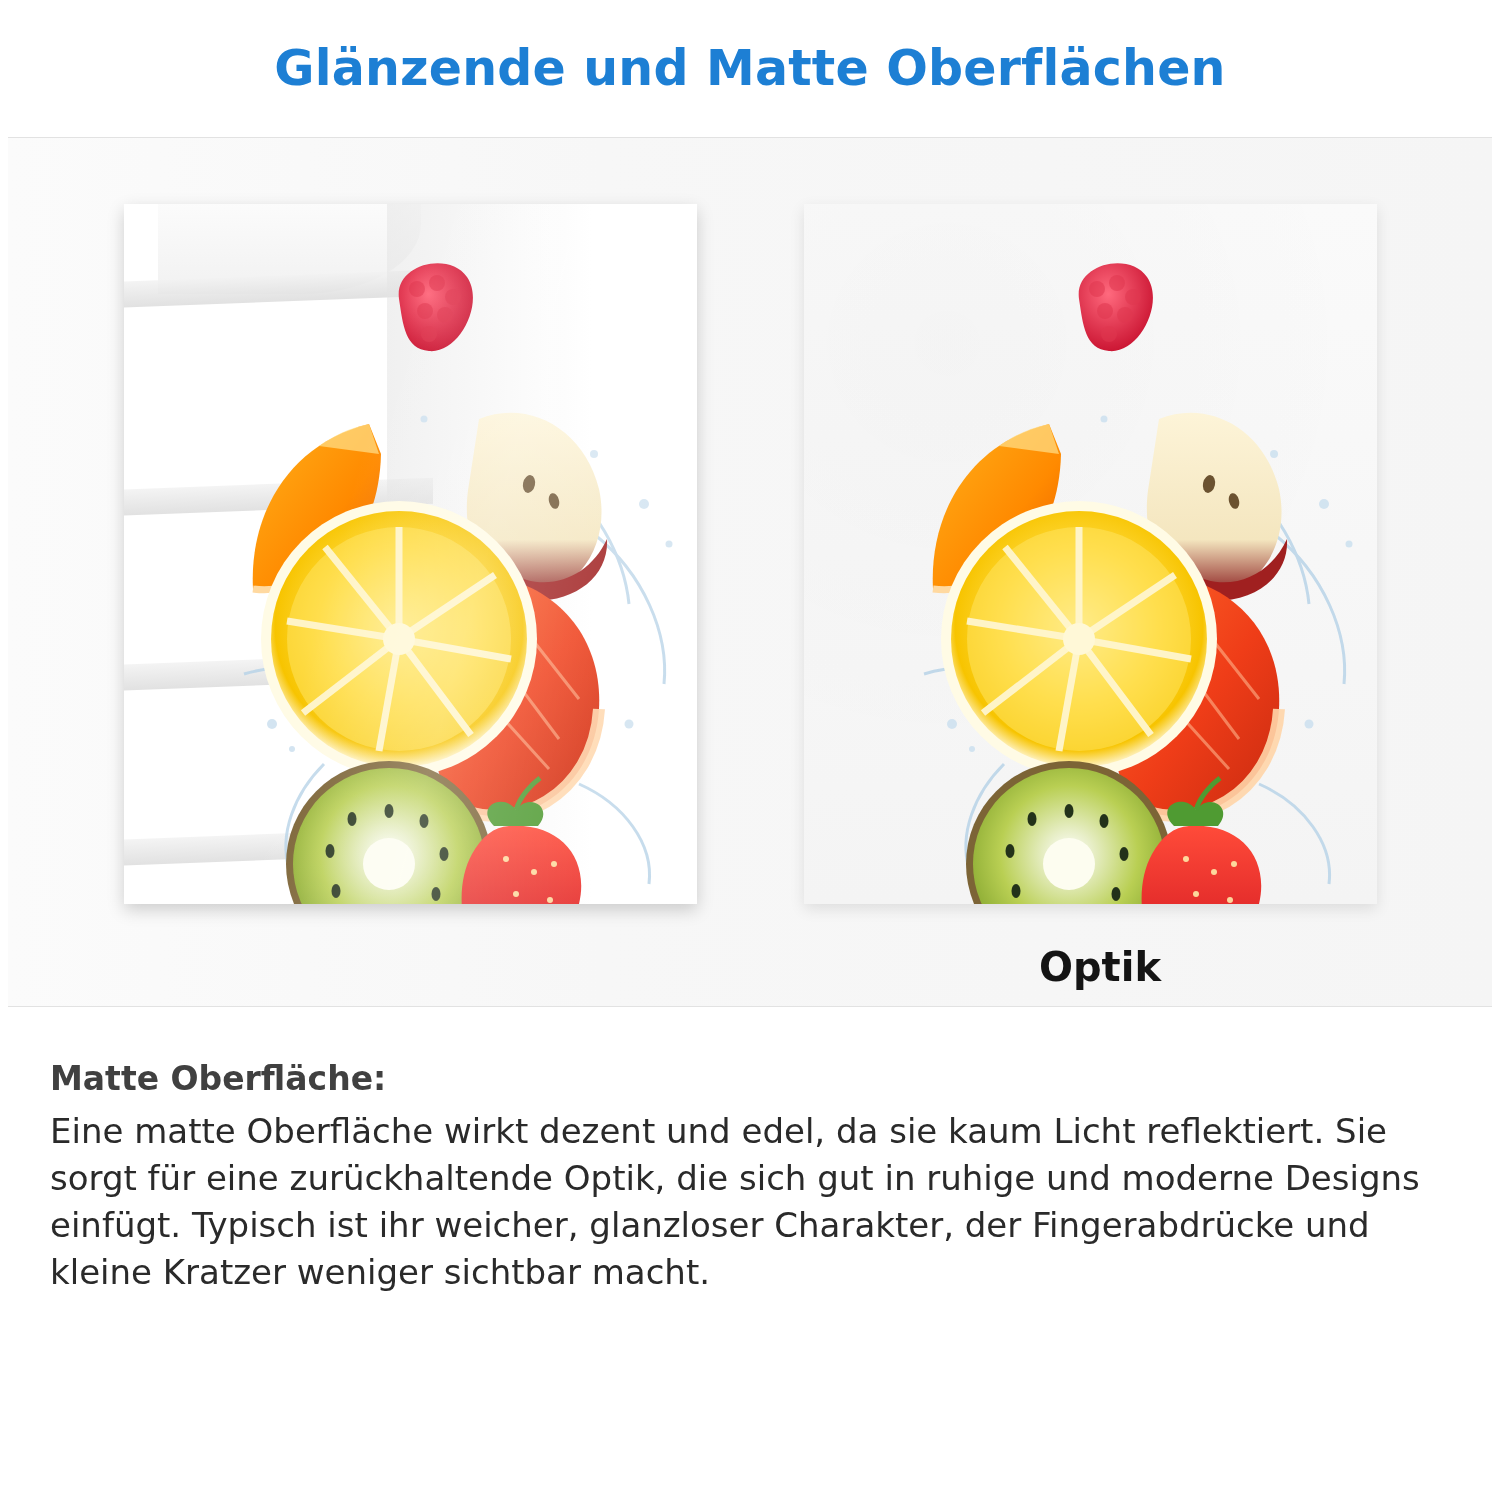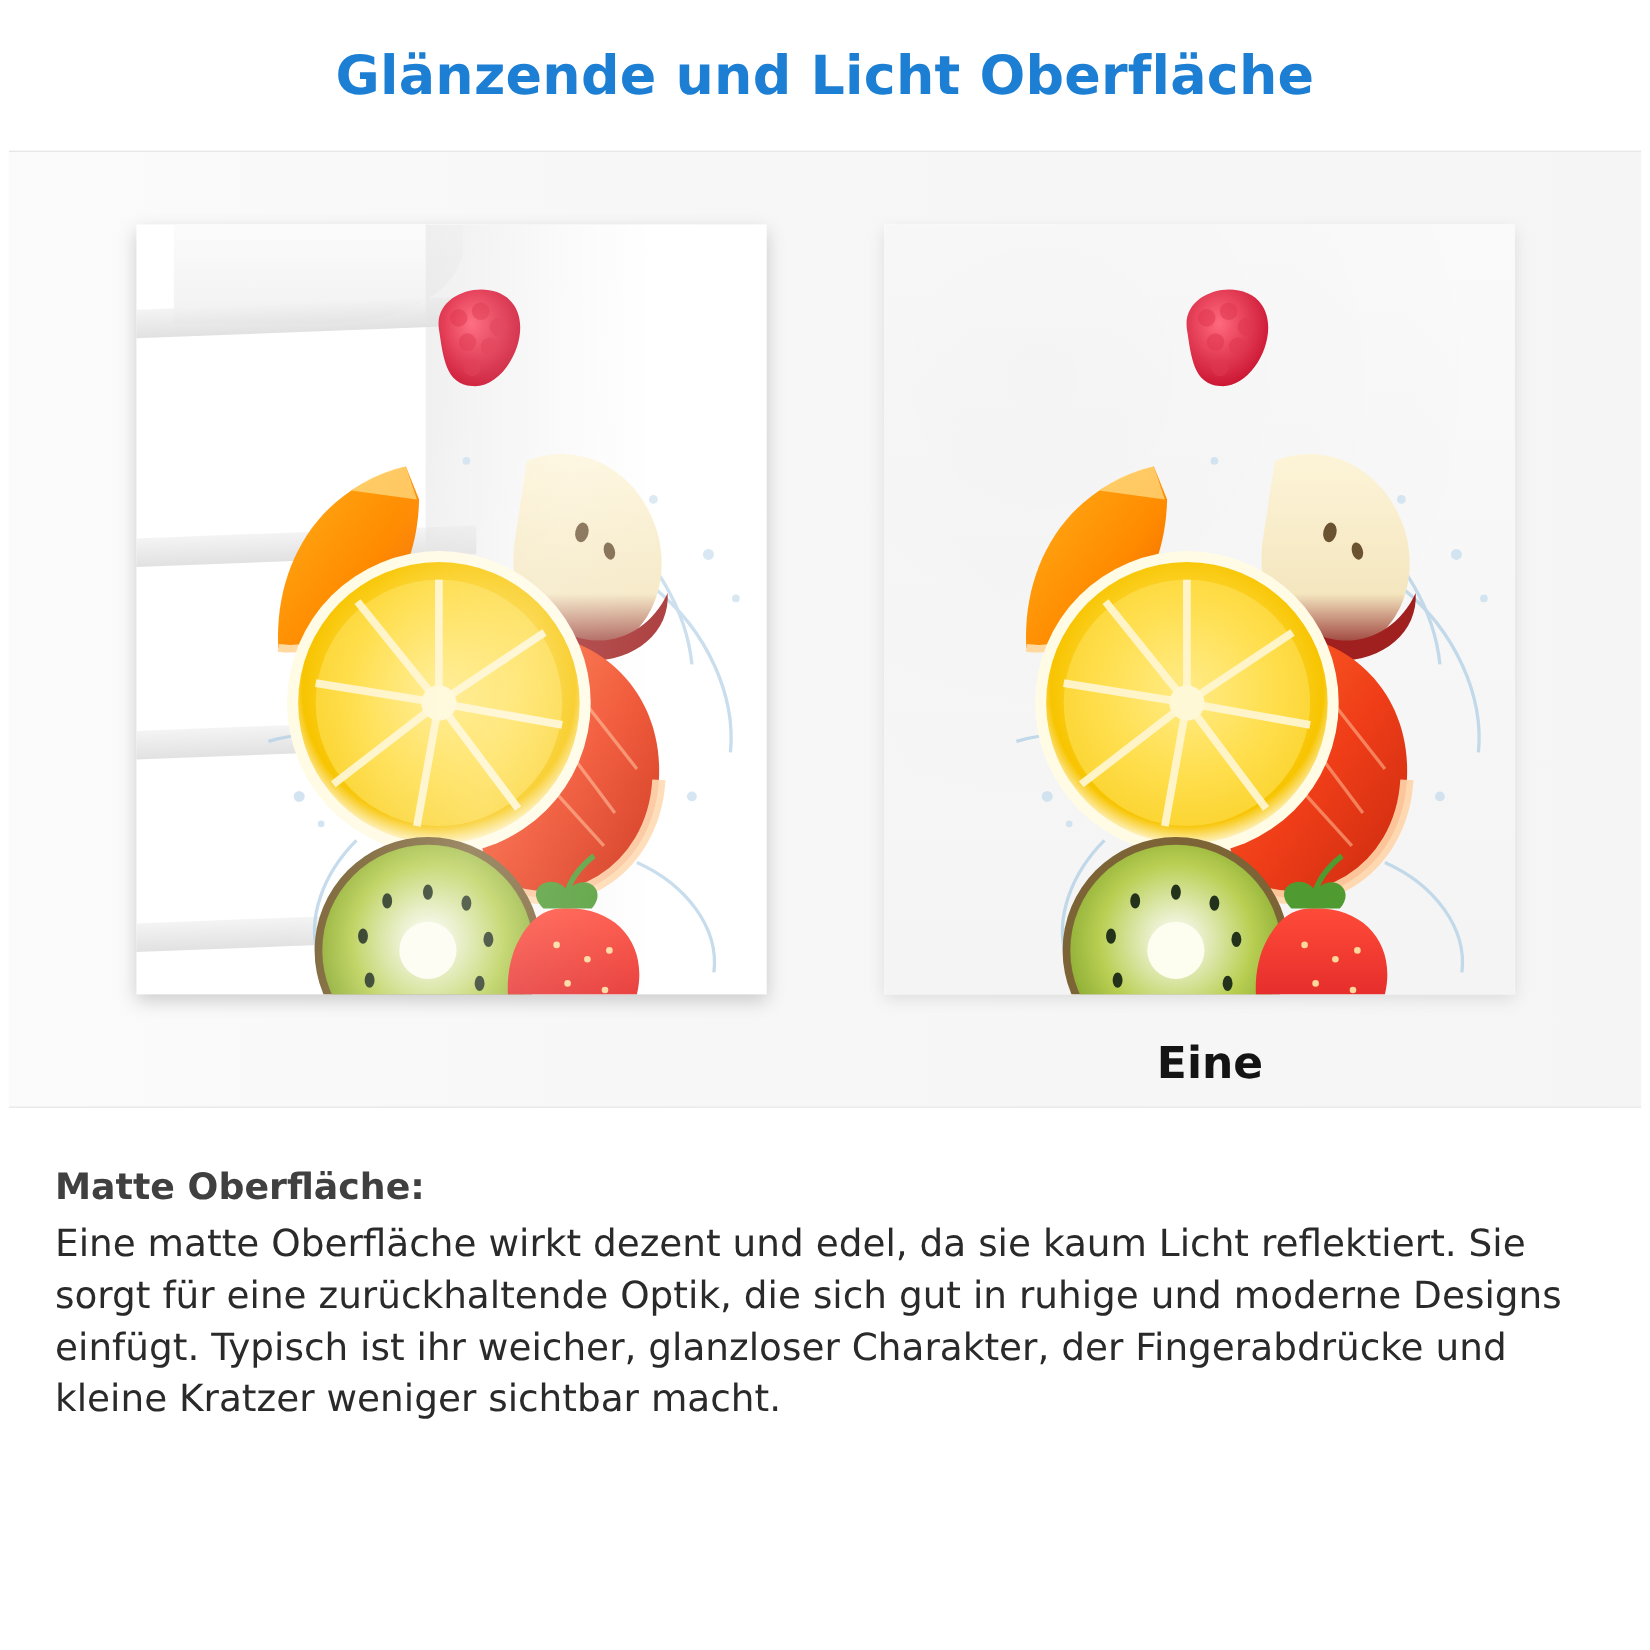--- a/index.html
+++ b/index.html
@@ -154,21 +154,21 @@
     line-height: 1.38;
     color: #2a2a2a;
   }
 </style>
 </head>
 <body>
 
 <div class="page">
 
   <div class="header">
-    <div class="header-title">Glänzende und Licht Oberfläche</div>
+    <div class="header-title">Glänzende und Matte Oberflächen</div>
   </div>
 
   <div class="panel">
 
     <div class="sample glossy">
       <div class="frame glossy">
         <div class="wall-curve"></div>
         <div class="shelf s1"></div>
         <div class="shelf s2"></div>
         <div class="shelf s3"></div>
@@ -480,21 +480,21 @@
                   <circle cx="76" cy="128" r="3"></circle>
                 <circle cx="58" cy="150" r="3"></circle>
                   <circle cx="100" cy="60" r="3"></circle>
               </g>
               <path d="M40 22 C 20 2, 50 -12, 62 6 C 76 -12, 100 4, 84 22 Z" fill="#4f9b32"></path>
               <path d="M62 6 C 66 -8, 78 -20, 86 -26" stroke="#4f9b32" stroke-width="5" fill="none"></path>
             </g>
           </svg>
         </div>
       </div>
-      <div class="sample-caption">Eine</div>
+      <div class="sample-caption">Optik</div>
     </div>
   </div>
 
   <div class="desc">
     <div class="desc-block">
       <div class="desc-head">Matte Oberfläche:</div>
       <div class="desc-body">Eine matte Oberfläche wirkt dezent und edel, da sie kaum Licht reflektiert. Sie sorgt für eine zurückhaltende Optik, die sich gut in ruhige und moderne Designs einfügt. Typisch ist ihr weicher, glanzloser Charakter, der Fingerabdrücke und kleine Kratzer weniger sichtbar macht.</div>
     </div>
     <div class="desc-block">
     </div>

